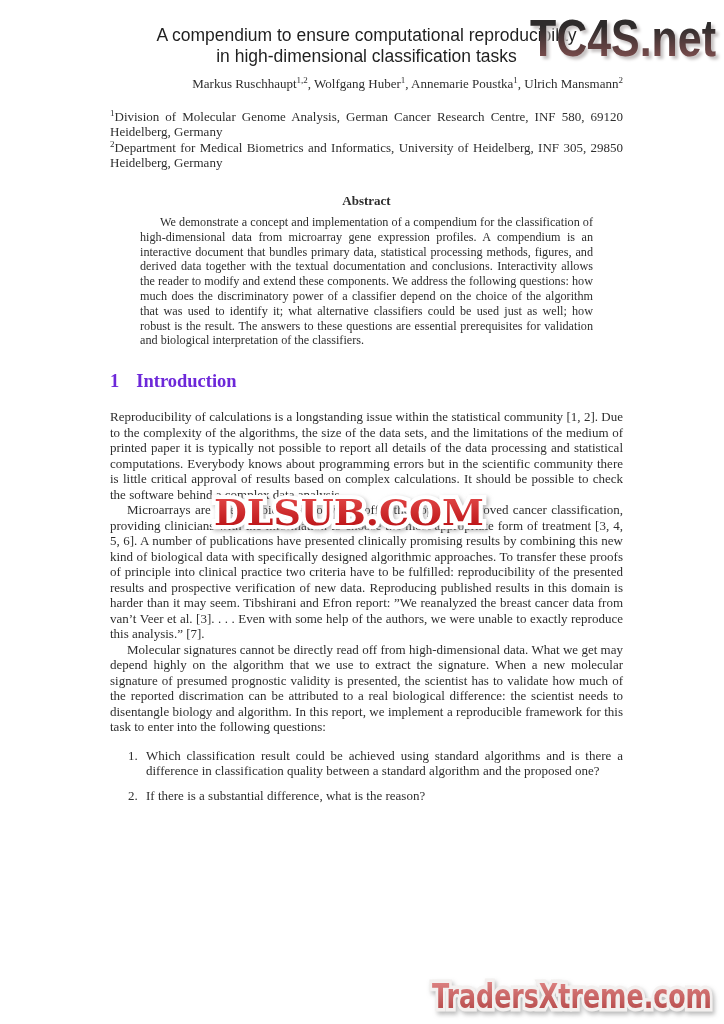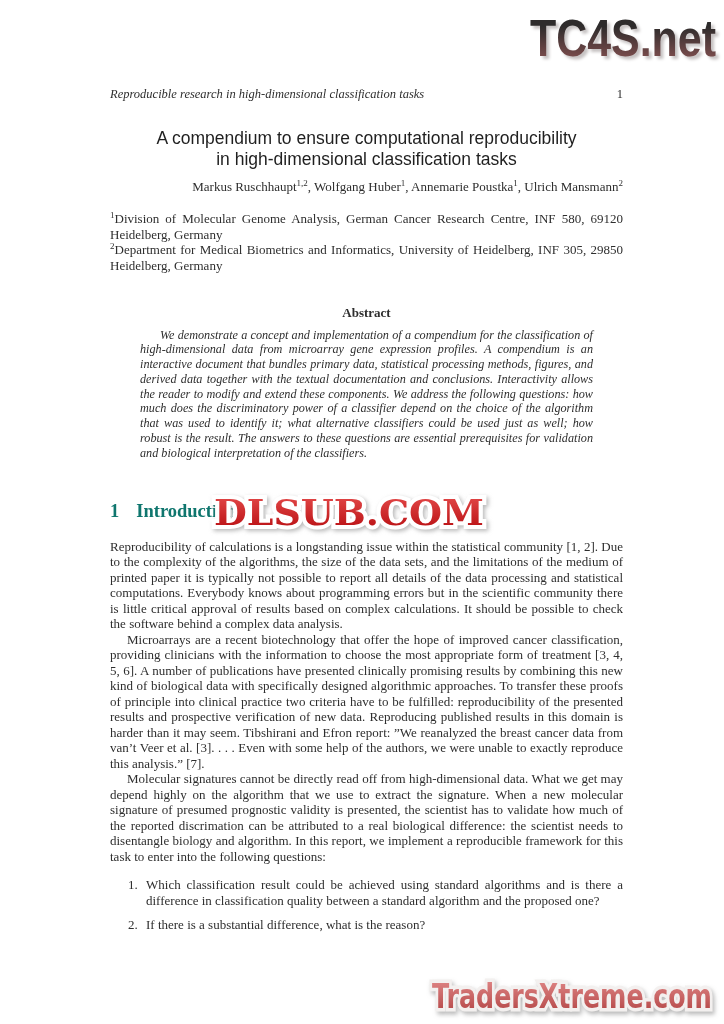--- a/index.html
+++ b/index.html
@@ -20,27 +20,27 @@
   .running-title{font-style:italic;}
   .page-number{font-style:normal;}
   .paper-title{
     text-align:center;margin-top:25px;
     font-family:"Liberation Sans","DejaVu Sans",sans-serif;
     font-size:17.5px;line-height:21px;color:#1f1f1f;font-weight:500;
   }
   .authors{text-align:right;margin-top:9px;font-size:13px;}
   sup{font-size:9px;line-height:0;}
   .affiliations{margin-top:17px;}
-  .abstract-heading{text-align:center;font-weight:bold;margin-top:32px;font-size:13px;}
+  .abstract-heading{text-align:center;font-weight:bold;margin-top:22px;font-size:13px;}
   .abstract-body{
     margin:7px 30px 0 30px;font-size:12.2px;line-height:14.8px;
-    text-indent:20px;text-align:justify;font-style:italic;
+    text-indent:20px;text-align:justify;
   }
   .section-heading{
-    margin-top:40px;font-size:18.5px;line-height:20px;font-weight:bold;color:#0f766e;
+    margin-top:23px;font-size:18.5px;line-height:20px;font-weight:bold;color:#6d28d9;
   }
   .section-number{display:inline-block;margin-right:17px;}
   p{margin:0;}
   .p-first{margin-top:18px;}
   .indent{text-indent:17px;}
   .qlist{margin-top:13px;}
   .qitem{display:flex;padding-left:18px;margin-top:9px;}
   .qitem .marker{width:18px;flex:0 0 18px;}
   .qitem .qtext{flex:1;text-align:justify;}
   .closing{margin-top:13px;}
@@ -48,24 +48,20 @@
   .wm{position:absolute;pointer-events:none;}
   .wm-tc4s{left:524px;top:12px;filter:drop-shadow(3px 3px 1.5px #c6c2c2);}
   .wm-dlsub{left:201px;top:487px;filter:drop-shadow(2px 2px 2px rgba(130,130,130,.55));}
   .wm-traders{left:422px;top:974px;filter:drop-shadow(2px 3px 2px rgba(120,120,120,.5));}
 </style>
 </head>
 <body>
 
 <div class="content">
 
-  <div class="running-head">
-    <span class="running-title">Reproducible research in high-dimensional classification tasks</span>
-    <span class="page-number">1</span>
-  </div>
 
   <div class="paper-title">
     <div>A compendium to ensure computational reproducibility</div>
     <div>in high-dimensional classification tasks</div>
   </div>
 
   <div class="authors"><span><span>Markus Ruschhaupt</span><sup>1,2</sup><span>, </span></span><span><span>Wolfgang Huber</span><sup>1</sup><span>, </span></span><span><span>Annemarie Poustka</span><sup>1</sup><span>, </span></span><span><span>Ulrich Mansmann</span><sup>2</sup><span></span></span></div>
 
   <div class="affiliations">
     <div class="affiliation"><sup>1</sup><span>Division of Molecular Genome Analysis, German Cancer Research Centre, INF 580, 69120 Heidelberg, Germany</span></div>

